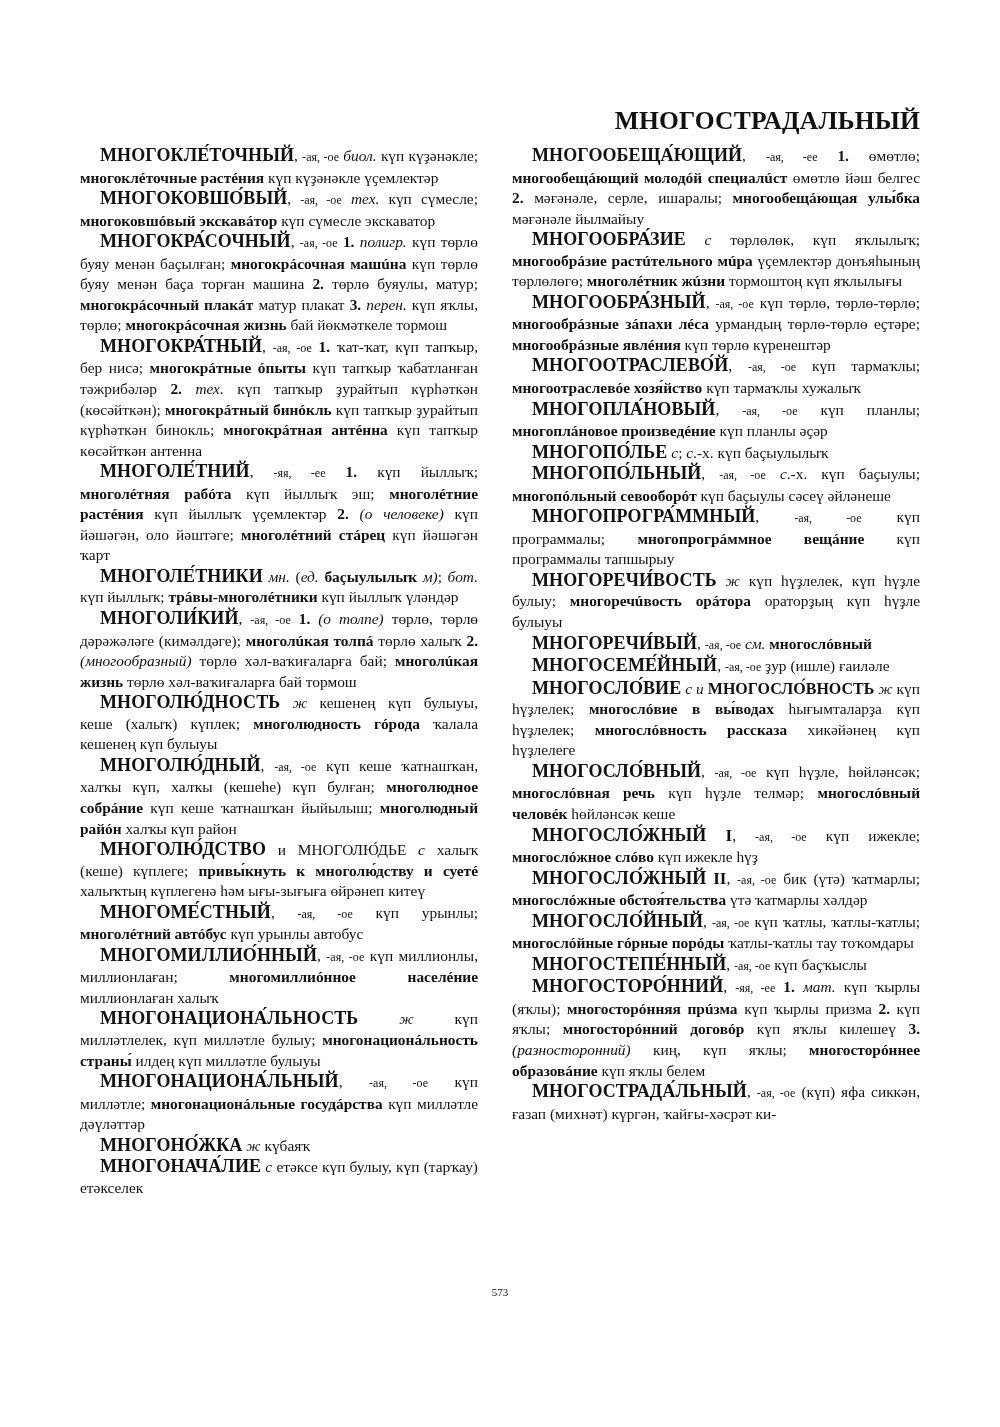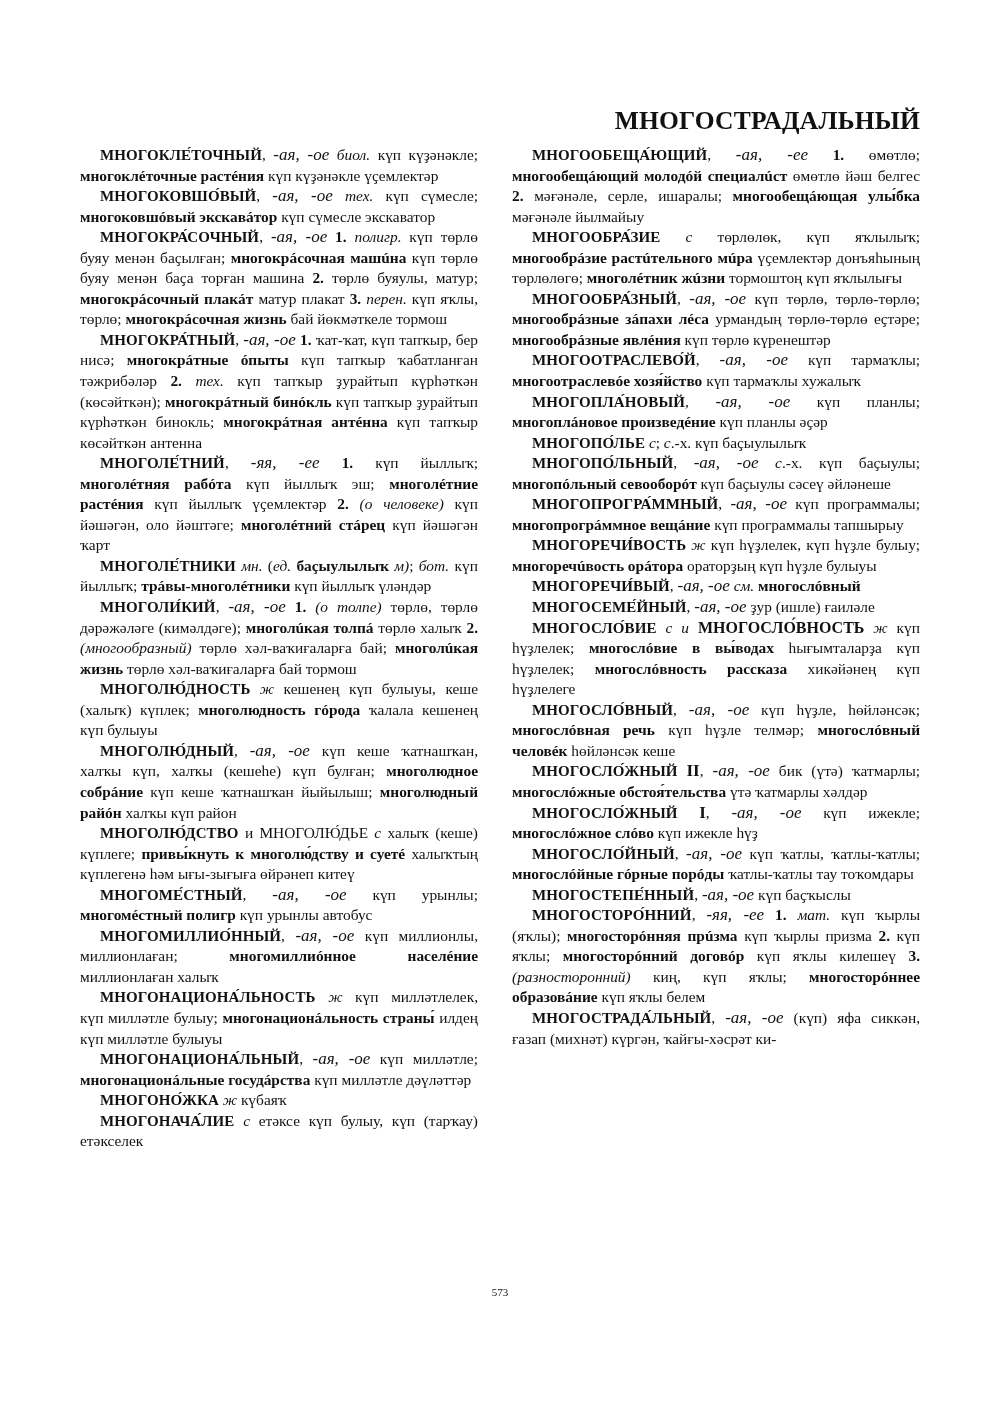--- a/index.html
+++ b/index.html
@@ -58,37 +58,36 @@
   .entry {
     margin: 0;
     padding: 0;
     text-indent: 20px;
     text-align: justify;
   }
 
   
   .hw {
     font-weight: bold;
-    font-size: 15px;
+    font-size: 18px;
     letter-spacing: 0.1px;
   }
   
   .hw2 {
     font-weight: bold;
     font-size: 16px;
   }
   
   .hom {
     font-weight: bold;
     font-size: 17px;
   }
   
   .gram {
-    font-size: 17px;
-    font-style: italic;
+    font-size: 12px;
   }
   
   .it {
     font-style: italic;
   }
   
   .b {
     font-weight: bold;
   }
   
@@ -119,21 +118,21 @@
       <p class="entry"><span class="hw">МНОГОКЛЕ́ТОЧНЫЙ</span><span class="g">, <span class="gram">-ая, -ое</span> <span class="it">биол.</span> күп күҙәнәкле; <span class="b">многоклéточные растéния</span> күп күҙәнәкле үҫемлектәр</span></p>
       <p class="entry"><span class="hw">МНОГОКОВШО́ВЫЙ</span><span class="g">, <span class="gram">-ая, -ое</span> <span class="it">тех.</span> күп сүмесле; <span class="b">многоковшóвый экскавáтор</span> күп сүмесле экскаватор</span></p>
       <p class="entry"><span class="hw">МНОГОКРА́СОЧНЫЙ</span><span class="g">, <span class="gram">-ая, -ое</span> <span class="num">1.</span> <span class="it">полигр.</span> күп төрлө буяу менән баҫылған; <span class="b">многокрáсочная машúна</span> күп төрлө буяу менән баҫа торған машина <span class="num">2.</span> төрлө буяулы, матур; <span class="b">многокрáсочный плакáт</span> матур плакат <span class="num">3.</span> <span class="it">перен.</span> күп яҡлы, төрлө; <span class="b">многокрáсочная жизнь</span> бай йөкмәткеле тормош</span></p>
       <p class="entry"><span class="hw">МНОГОКРА́ТНЫЙ</span><span class="g">, <span class="gram">-ая, -ое</span> <span class="num">1.</span> ҡат-ҡат, күп тапҡыр, бер нисә; <span class="b">многокрáтные óпыты</span> күп тапҡыр ҡабатланған тәжрибәләр <span class="num">2.</span> <span class="it">тех.</span> күп тапҡыр ҙурайтып күрһәткән (көсәйткән); <span class="b">многокрáтный бинóкль</span> күп тапҡыр ҙурайтып күрһәткән бинокль; <span class="b">многокрáтная антéнна</span> күп тапҡыр көсәйткән антенна</span></p>
       <p class="entry"><span class="hw">МНОГОЛЕ́ТНИЙ</span><span class="g">, <span class="gram">-яя, -ее</span> <span class="num">1.</span> күп йыллыҡ; <span class="b">многолéтняя рабóта</span> күп йыллыҡ эш; <span class="b">многолéтние растéния</span> күп йыллыҡ үҫемлектәр <span class="num">2.</span> <span class="it">(о</span> <span class="it">человеке)</span> күп йәшәгән, оло йәштәге; <span class="b">многолéтний стáрец</span> күп йәшәгән ҡарт</span></p>
       <p class="entry"><span class="hw">МНОГОЛЕ́ТНИКИ</span><span class="g"> <span class="it">мн.</span> (<span class="it">ед.</span> <span class="b">баҫыулылыҡ</span> <span class="it">м)</span>; <span class="it">бот.</span> күп йыллыҡ; <span class="b">трáвы-многолéтники</span> күп йыллыҡ үләндәр</span></p>
       <p class="entry"><span class="hw">МНОГОЛИ́КИЙ</span><span class="g">, <span class="gram">-ая, -ое</span> <span class="num">1.</span> <span class="it">(о</span> <span class="it">толпе)</span> төрлө, төрлө дәрәжәләге (кимәлдәге); <span class="b">многолúкая толпá</span> төрлө халыҡ <span class="num">2.</span> <span class="it">(<span class="it">многообразный</span>)</span> төрлө хәл-ваҡиғаларға бай; <span class="b">многолúкая жизнь</span> төрлө хәл-ваҡиғаларға бай тормош</span></p>
       <p class="entry"><span class="hw">МНОГОЛЮ́ДНОСТЬ</span><span class="g"> <span class="it">ж</span> кешенең күп булыуы, кеше (халыҡ) күплек; <span class="b">многолюдность гóрода</span> ҡалала кешенең күп булыуы</span></p>
       <p class="entry"><span class="hw">МНОГОЛЮ́ДНЫЙ</span><span class="g">, <span class="gram">-ая, -ое</span> күп кеше ҡатнашҡан, халҡы күп, халҡы (кешеһе) күп булған; <span class="b">многолюдное собрáние</span> күп кеше ҡатнашҡан йыйылыш; <span class="b">многолюдный райóн</span> халҡы күп район</span></p>
       <p class="entry"><span class="hw">МНОГОЛЮ́ДСТВО</span><span class="g"> и МНОГОЛЮ́ДЬЕ <span class="it">с</span> халыҡ (кеше) күплеге; <span class="b">привы́кнуть к многолю́дству и суетé</span> халыҡтың күплегенә һәм ығы-зығыға өйрәнеп китеү</span></p>
-      <p class="entry"><span class="hw">МНОГОМЕ́СТНЫЙ</span><span class="g">, <span class="gram">-ая, -ое</span> күп урынлы; <span class="b">многомéстный полигр</span> күп урынлы автобус</span></p>
+      <p class="entry"><span class="hw">МНОГОМЕ́СТНЫЙ</span><span class="g">, <span class="gram">-ая, -ое</span> күп урынлы; <span class="b">многолéтний автóбус</span> күп урынлы автобус</span></p>
       <p class="entry"><span class="hw">МНОГОМИЛЛИО́ННЫЙ</span><span class="g">, <span class="gram">-ая, -ое</span> күп миллионлы, миллионлаған; <span class="b">многомиллиóнное населéние</span> миллионлаған халыҡ</span></p>
       <p class="entry"><span class="hw">МНОГОНАЦИОНА́ЛЬНОСТЬ</span><span class="g"> <span class="it">ж</span> күп милләтлелек, күп милләтле булыу; <span class="b">многонационáльность страны́</span> илдең күп милләтле булыуы</span></p>
       <p class="entry"><span class="hw">МНОГОНАЦИОНА́ЛЬНЫЙ</span><span class="g">, <span class="gram">-ая, -ое</span> күп милләтле; <span class="b">многонационáльные госудáрства</span> күп милләтле дәүләттәр</span></p>
       <p class="entry"><span class="hw">МНОГОНО́ЖКА</span><span class="g"> <span class="it">ж</span> күбаяҡ</span></p>
       <p class="entry"><span class="hw">МНОГОНАЧА́ЛИЕ</span><span class="g"> <span class="it">с</span> етәксе күп булыу, күп (тарҡау) етәкселек</span></p>
     </div>
 
   <div class="column" id="col-right">
       <p class="entry"><span class="hw">МНОГООБЕЩА́ЮЩИЙ</span><span class="g">, <span class="gram">-ая, -ее</span> <span class="num">1.</span> өмөтлө; <span class="b">многообещáющий молодóй специалúст</span> өмөтлө йәш белгес <span class="num">2.</span> мәғәнәле, серле, ишаралы; <span class="b">многообещáющая улы́бка</span> мәғәнәле йылмайыу</span></p>
       <p class="entry"><span class="hw">МНОГООБРА́ЗИЕ</span><span class="g"> <span class="it">с</span> төрлөлөк, күп яҡлылыҡ; <span class="b">многообрáзие растúтельного мúра</span> үҫемлектәр донъяһының төрлөлөгө; <span class="b">многолéтник жúзни</span> тормоштоң күп яҡлылығы</span></p>
@@ -141,22 +140,22 @@
       <p class="entry"><span class="hw">МНОГООТРАСЛЕВО́Й</span><span class="g">, <span class="gram">-ая, -ое</span> күп тармаҡлы; <span class="b">многоотраслевóе хозя́йство</span> күп тармаҡлы хужалыҡ</span></p>
       <p class="entry"><span class="hw">МНОГОПЛА́НОВЫЙ</span><span class="g">, <span class="gram">-ая, -ое</span> күп планлы; <span class="b">многоплáновое произведéние</span> күп планлы әҫәр</span></p>
       <p class="entry"><span class="hw">МНОГОПО́ЛЬЕ</span><span class="g"> <span class="it">с</span>; <span class="it">с</span>.-х. күп баҫыулылыҡ</span></p>
       <p class="entry"><span class="hw">МНОГОПО́ЛЬНЫЙ</span><span class="g">, <span class="gram">-ая, -ое</span> <span class="it">с</span>.-х. күп баҫыулы; <span class="b">многопóльный севооборóт</span> күп баҫыулы сәсеү әйләнеше</span></p>
       <p class="entry"><span class="hw">МНОГОПРОГРА́ММНЫЙ</span><span class="g">, <span class="gram">-ая, -ое</span> күп программалы; <span class="b">многопрогрáммное вещáние</span> күп программалы тапшырыу</span></p>
       <p class="entry"><span class="hw">МНОГОРЕЧИ́ВОСТЬ</span><span class="g"> <span class="it">ж</span> күп һүҙлелек, күп һүҙле булыу; <span class="b">многоречúвость орáтора</span> ораторҙың күп һүҙле булыуы</span></p>
       <p class="entry"><span class="hw">МНОГОРЕЧИ́ВЫЙ</span><span class="g">, <span class="gram">-ая, -ое</span> <span class="it">см.</span> <span class="b">многослóвный</span></span></p>
       <p class="entry"><span class="hw">МНОГОСЕМЕ́ЙНЫЙ</span><span class="g">, <span class="gram">-ая, -ое</span> ҙур (ишле) ғаиләле</span></p>
       <p class="entry"><span class="hw">МНОГОСЛО́ВИЕ</span><span class="it"> с и </span><span class="hw2">МНОГОСЛО́ВНОСТЬ</span><span class="g"> <span class="it">ж</span> күп һүҙлелек; <span class="b">многослóвие в вы́водах</span> һығымталарҙа күп һүҙлелек; <span class="b">многослóвность рассказа</span> хикәйәнең күп һүҙлелеге</span></p>
       <p class="entry"><span class="hw">МНОГОСЛО́ВНЫЙ</span><span class="g">, <span class="gram">-ая, -ое</span> күп һүҙле, һөйләнсәк; <span class="b">многослóвная речь</span> күп һүҙле телмәр; <span class="b">многослóвный человéк</span> һөйләнсәк кеше</span></p>
+      <p class="entry"><span class="hw">МНОГОСЛО́ЖНЫЙ</span> <span class="hom">I</span><span class="g">, <span class="gram">-ая, -ое</span> күп ижекле; <span class="b">многослóжное слóво</span> күп ижекле һүҙ</span></p>
       <p class="entry"><span class="hw">МНОГОСЛО́ЖНЫЙ</span> <span class="hom">II</span><span class="g">, <span class="gram">-ая, -ое</span> бик (үтә) ҡатмарлы; <span class="b">многослóжные обстоя́тельства</span> үтә ҡатмарлы хәлдәр</span></p>
-      <p class="entry"><span class="hw">МНОГОСЛО́ЖНЫЙ</span> <span class="hom">I</span><span class="g">, <span class="gram">-ая, -ое</span> күп ижекле; <span class="b">многослóжное слóво</span> күп ижекле һүҙ</span></p>
       <p class="entry"><span class="hw">МНОГОСЛО́ЙНЫЙ</span><span class="g">, <span class="gram">-ая, -ое</span> күп ҡатлы, ҡатлы-ҡатлы; <span class="b">многослóйные гóрные порóды</span> ҡатлы-ҡатлы тау тоҡомдары</span></p>
       <p class="entry"><span class="hw">МНОГОСТЕПЕ́ННЫЙ</span><span class="g">, <span class="gram">-ая, -ое</span> күп баҫҡыслы</span></p>
       <p class="entry"><span class="hw">МНОГОСТОРО́ННИЙ</span><span class="g">, <span class="gram">-яя, -ее</span> <span class="num">1.</span> <span class="it">мат.</span> күп ҡырлы (яҡлы); <span class="b">многосторóнняя прúзма</span> күп ҡырлы призма <span class="num">2.</span> күп яҡлы; <span class="b">многосторóнний договóр</span> күп яҡлы килешеү <span class="num">3.</span> <span class="it">(<span class="it">разносторонний</span>)</span> киң, күп яҡлы; <span class="b">многосторóннее образовáние</span> күп яҡлы белем</span></p>
       <p class="entry"><span class="hw">МНОГОСТРАДА́ЛЬНЫЙ</span><span class="g">, <span class="gram">-ая, -ое</span> (күп) яфа сиккән, ғазап (михнәт) күргән, ҡайғы-хәсрәт ки-</span></p>
     </div>
 
   <div id="folio">573</div>
 
 </div>
 

